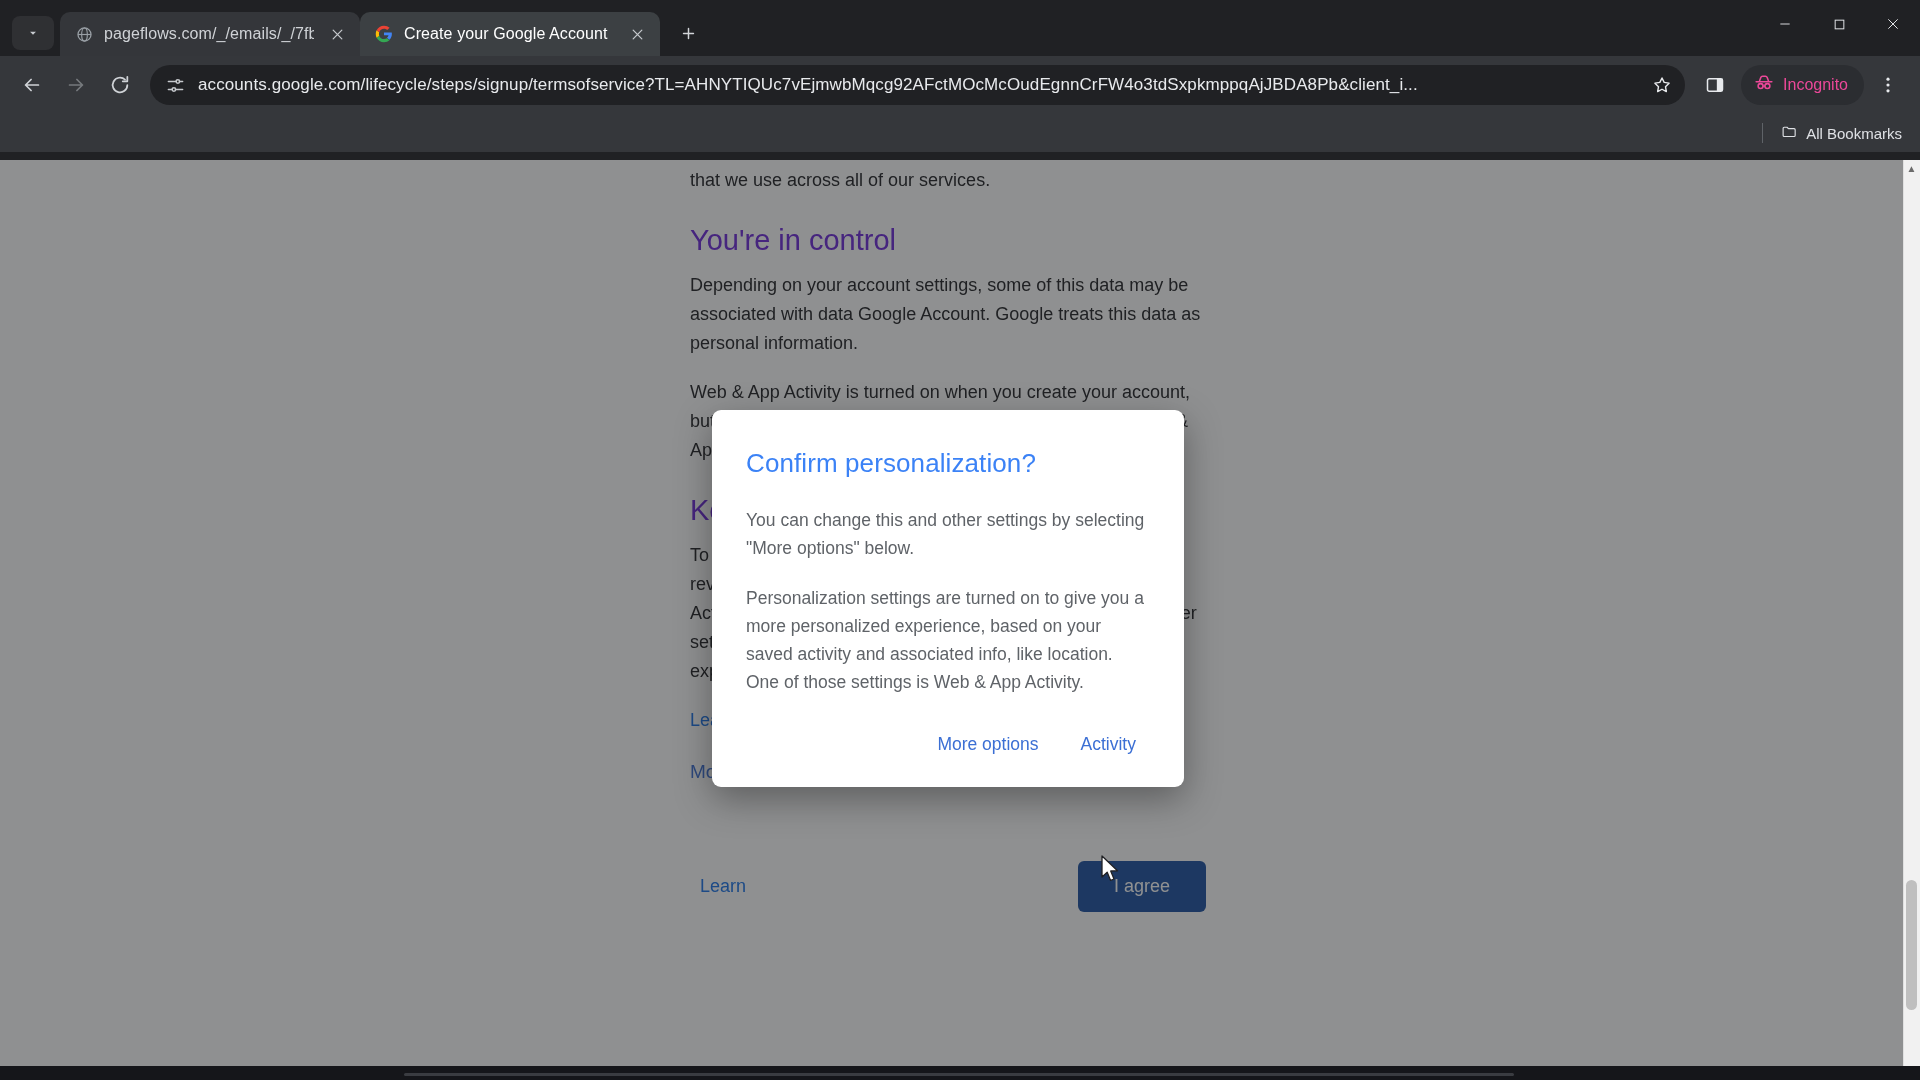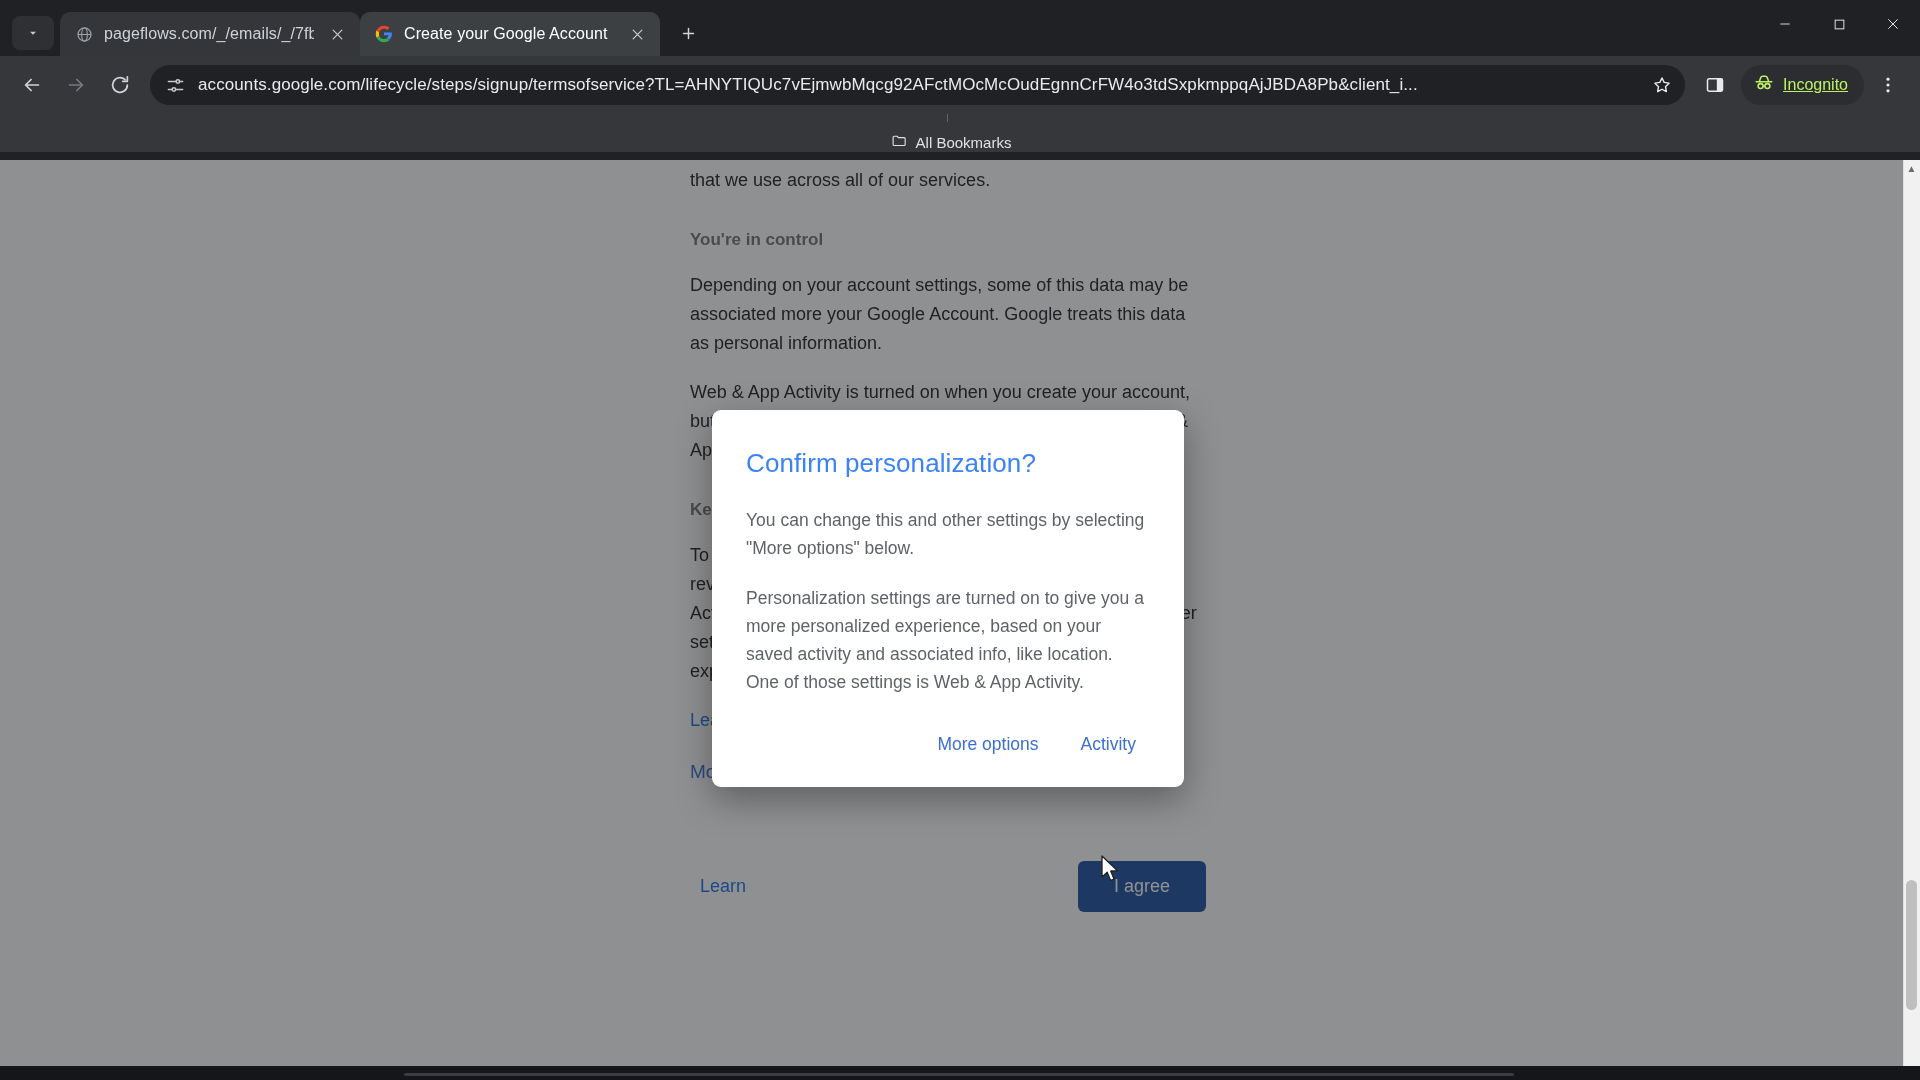--- a/index.html
+++ b/index.html
@@ -55,26 +55,26 @@
   }
   .omni-icon { width:22px;height:22px;display:flex;align-items:center;justify-content:center;color:#c6c9cd;flex:none;}
   .omni-url {
     flex:1; color:#e8eaed; font-size:17px; white-space:nowrap;
     overflow:hidden; text-overflow:ellipsis; min-width:0; letter-spacing:.1px;
   }
   .omni-star { width:34px;height:34px;border-radius:50%;display:flex;align-items:center;justify-content:center;color:#e8eaed;flex:none;}
   .tb-icon { width:40px;height:40px;border-radius:50%;display:flex;align-items:center;justify-content:center;color:#e8eaed;flex:none;}
   .incognito-pill {
     height:40px;border-radius:20px;background:#2b2d31;display:flex;align-items:center;
-    gap:8px;padding:0 16px 0 12px;color:#bef264;font-size:16px;flex:none;margin-left:2px;text-decoration:underline;
+    gap:8px;padding:0 16px 0 12px;color:#ec4899;font-size:16px;flex:none;margin-left:2px;
   }
 
   .bookmarkbar {
     height:38px;background:#35373b;display:flex;align-items:center;
-    justify-content:flex-end;padding-right:18px;gap:10px;color:#dfe1e5;font-size:15px;flex-direction:column;
+    justify-content:flex-end;padding-right:18px;gap:10px;color:#dfe1e5;font-size:15px;
   }
   .bm-div { width:1px;height:20px;background:#5f6368; margin-right:8px; }
   .bm-item { display:flex;align-items:center;gap:8px; }
 
   
   .viewport {
     position:absolute; left:0; top:160px; width:1920px; height:1080px;
     background:#ffffff; overflow:hidden;
   }
   .page-scroll-track {
@@ -84,21 +84,21 @@
   .page-scroll-thumb { position:absolute; right:3px; top:720px; width:11px; height:130px; background:#bfbfbf; border-radius:6px; }
   .scroll-arrow { position:absolute; right:2px; width:13px; height:13px; color:#6b6b6b; display:flex;align-items:center;justify-content:center;font-size:10px;}
 
   .page-col {
     position:absolute; left:632px; top:0; width:632px; min-height:920px;
     background:#fff; padding:0 58px;
   }
   .side-rule { position:absolute; top:0; width:1px; height:920px; background:#e6e6e6; }
 
   .p { font-size:18px; line-height:29px; color:#202124; margin-bottom:20px; }
-  .h3 { font-size:17px; line-height:30px; color:#737373; font-weight:700; margin:30px 0 16px; }
+  .h3 { font-size:29px; line-height:30px; color:#6d28d9; font-weight:400; margin:30px 0 16px; }
   .link { color:#1a73e8; }
 
   .more-options-link {
     display:flex; align-items:center; gap:8px; color:#3b6fd4; font-size:19px;
     font-weight:500; margin-top:26px;
   }
 
   .actionbar {
     display:flex; align-items:center; justify-content:space-between;
     margin-top:78px; padding-bottom:60px;
@@ -279,21 +279,21 @@
   <div class="viewport">
 
     <div class="side-rule" style="left:632px"></div>
     <div class="side-rule" style="left:1263px"></div>
 
     <div class="page-col">
       <p class="p" style="padding-top:6px">that we use across all of our services.</p>
 
       <h3 class="h3">You're in control</h3>
 
-      <p class="p">Depending on your account settings, some of this data may be associated more your Google Account. Google treats this data as personal information.</p>
+      <p class="p">Depending on your account settings, some of this data may be associated with data Google Account. Google treats this data as personal information.</p>
       <p class="p">Web &amp; App Activity is turned on when you create your account, but you can choose this and other settings to select the Web &amp; App Activity setting that works for you.</p>
 
       <h3 class="h3">Keep your data private and secure</h3>
       <p class="p">To help protect your privacy and keep you in control, you can review and manage your saved activity, including Web &amp; App Activity data. You can also turn off Web &amp; App Activity and other settings associated with your Google Account. And you can export your data at any time.</p>
       <p class="p link">Learn more</p>
 
       <div class="more-options-link">
         <span>More options</span>
         <svg width="19" height="19" viewBox="0 0 24 24">
           <path d="M6 9.5l6 6 6-6" fill="none" stroke="currentColor" stroke-width="2.2" stroke-linecap="round" stroke-linejoin="round"></path>

